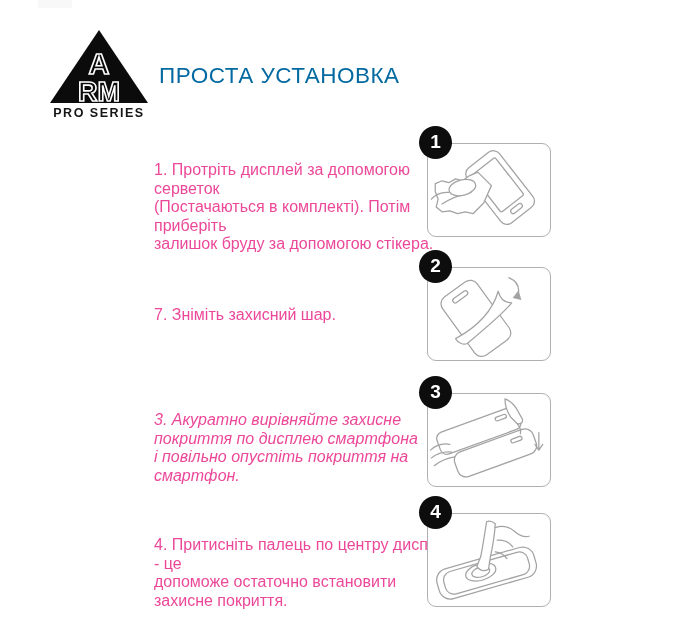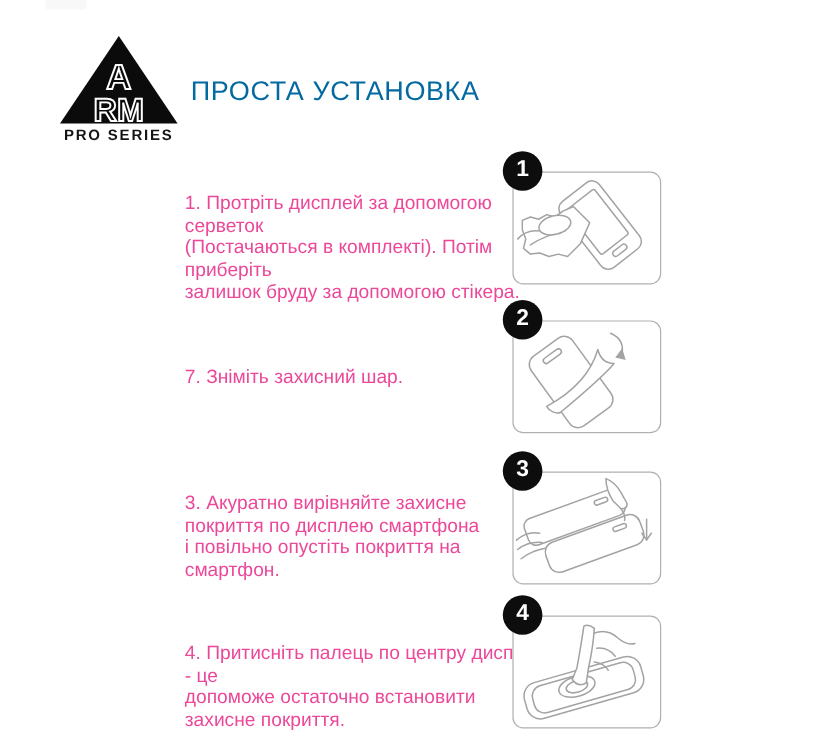--- a/index.html
+++ b/index.html
@@ -68,21 +68,21 @@
     font-size: 19px;
     font-weight: bold;
     display: flex;
     align-items: center;
     justify-content: center;
     padding-bottom: 1px;
     box-sizing: border-box;
   }
   .t1 { top: 161px; }
   .t2 { top: 306px; }
-  .t3 { top: 411px; }
+  .t3 { top: 411px; font-style: italic; }
   .t4 { top: 536px; }
   .b1 { top: 143px; }
   .b2 { top: 267px; }
   .b3 { top: 393px; }
   .b4 { top: 513px; }
 </style>
 </head>
 <body>
 
 <div class="page">

